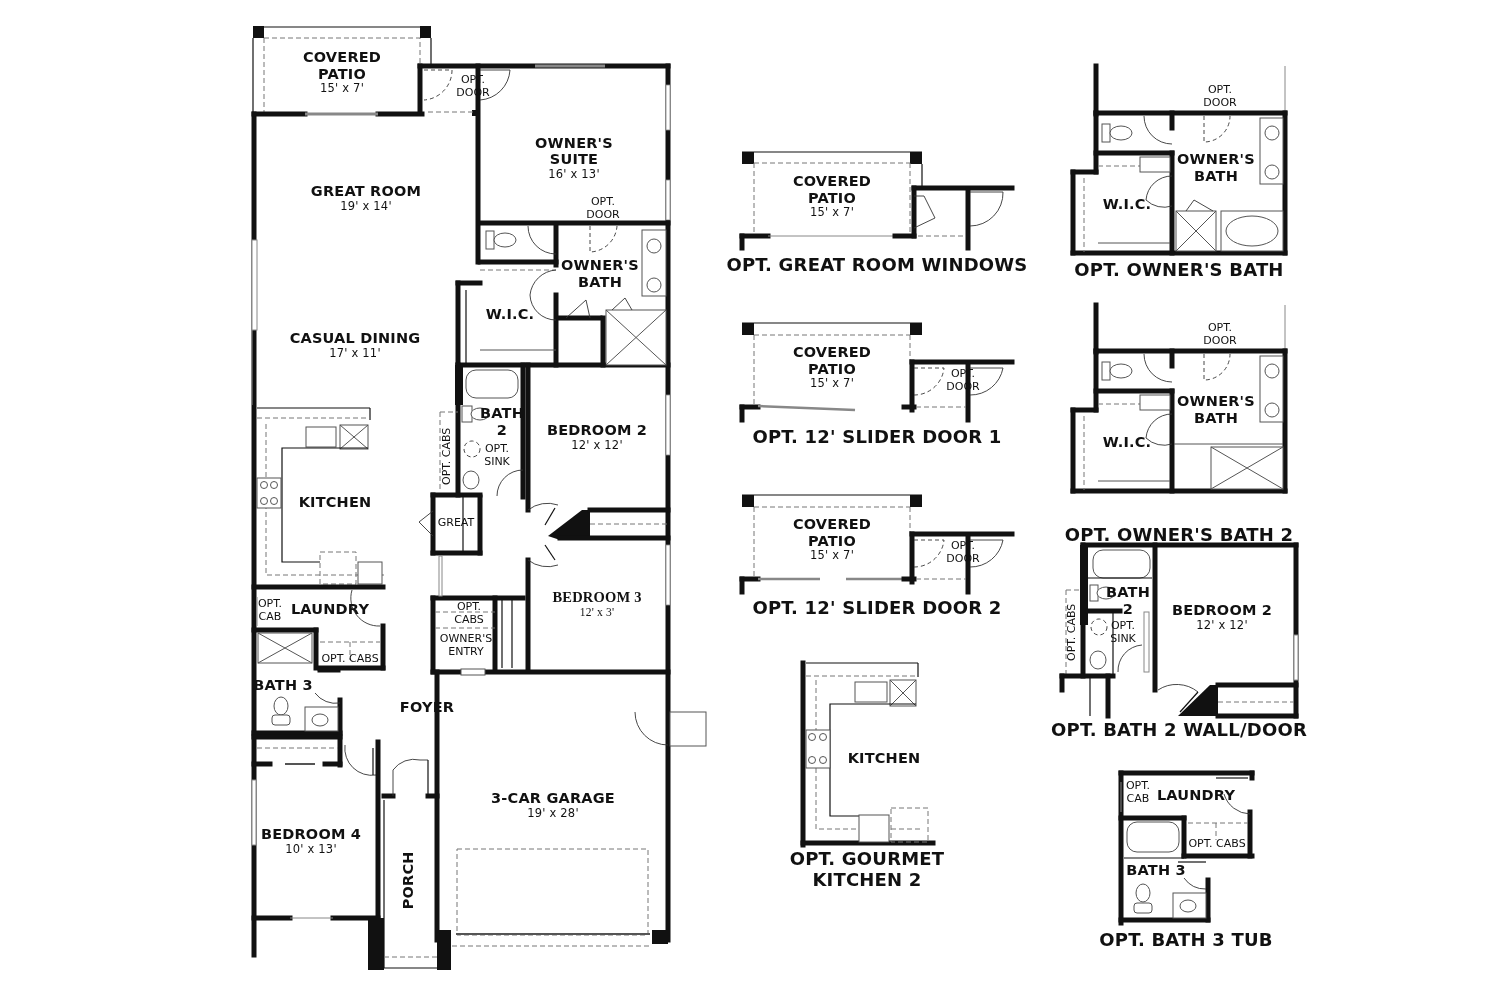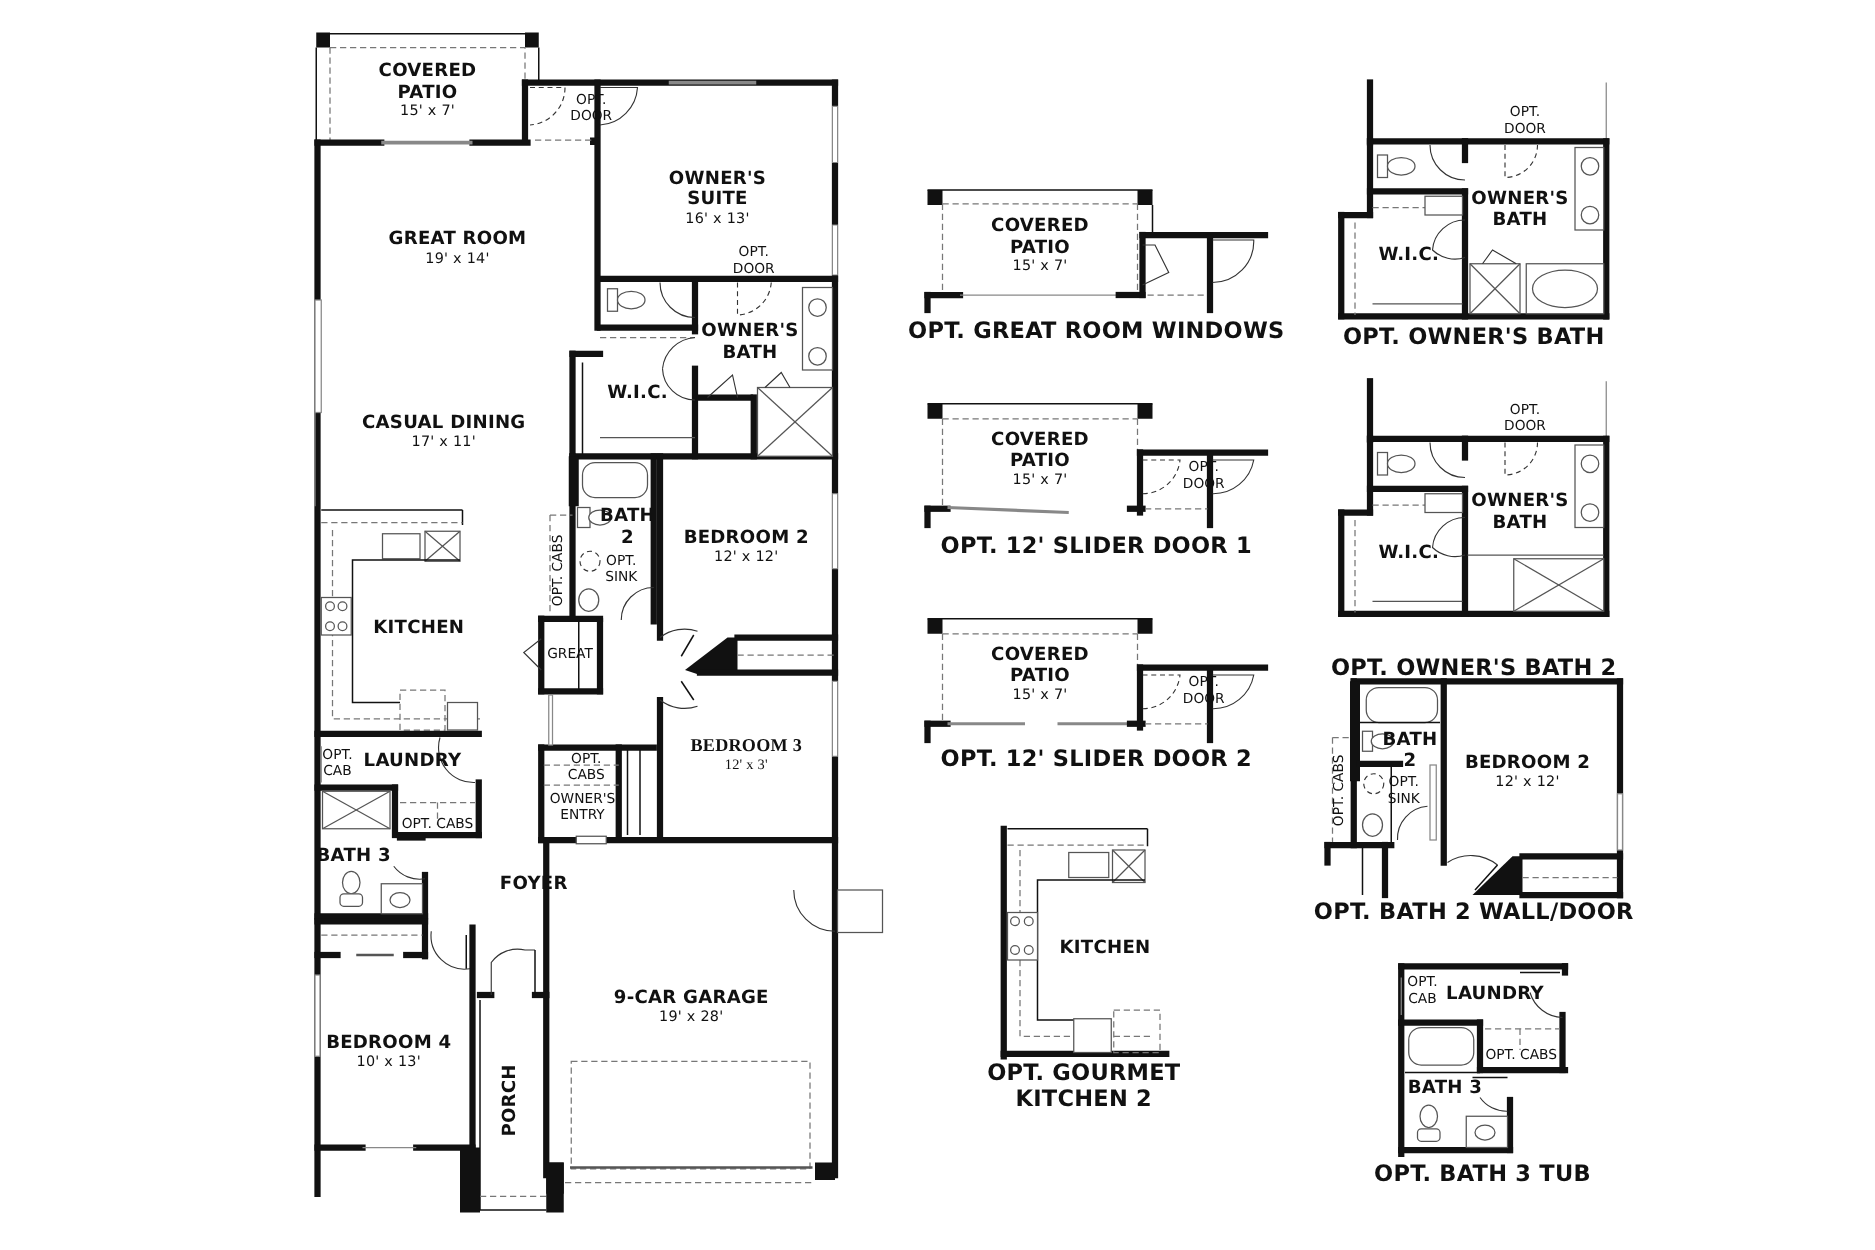--- a/index.html
+++ b/index.html
@@ -446,21 +446,21 @@
 CAB</div>
 <div class="lbl room" style="left:330px; top:601px;">LAUNDRY</div>
 <div class="lbl small" style="left:350px; top:653px;">OPT. CABS</div>
 <div class="lbl small" style="left:469px; top:601px; white-space:pre-line;">OPT.
 CABS</div>
 <div class="lbl small" style="left:466px; top:633px; white-space:pre-line;">OWNER'S
 ENTRY</div>
 <div class="lbl room" style="left:283px; top:677px;">BATH 3</div>
 <div class="lbl room" style="left:412px; top:699px;margin-left:15px;">FOYER</div>
 <div class="lbl room" style="left:553px; top:790px;">
-  <span>9-CAR GARAGE</span>
+  <span>3-CAR GARAGE</span>
   <span class="dim">19' x 28'</span>
 </div>
 <div class="lbl room" style="left:311px; top:826px;">
   <span>BEDROOM 4</span>
   <span class="dim">10' x 13'</span>
 </div>
 <div class="lbl room vert" style="left:408px; top:872px;">PORCH</div>
 
 <div class="lbl room" style="left:832px; top:173px;">
   <span style="white-space:pre-line">COVERED

